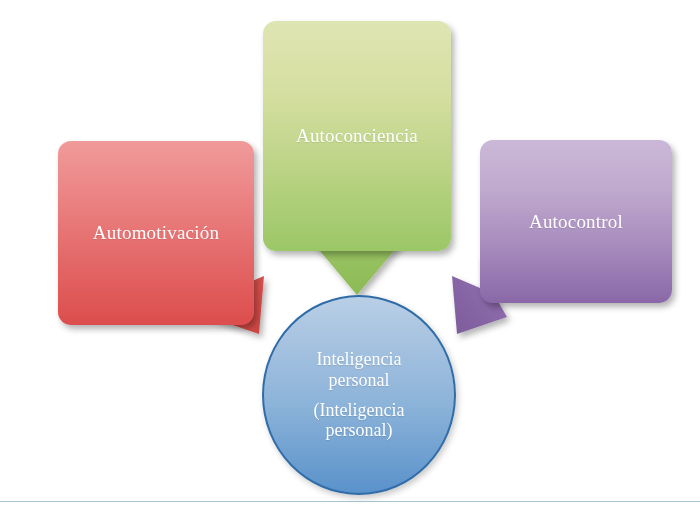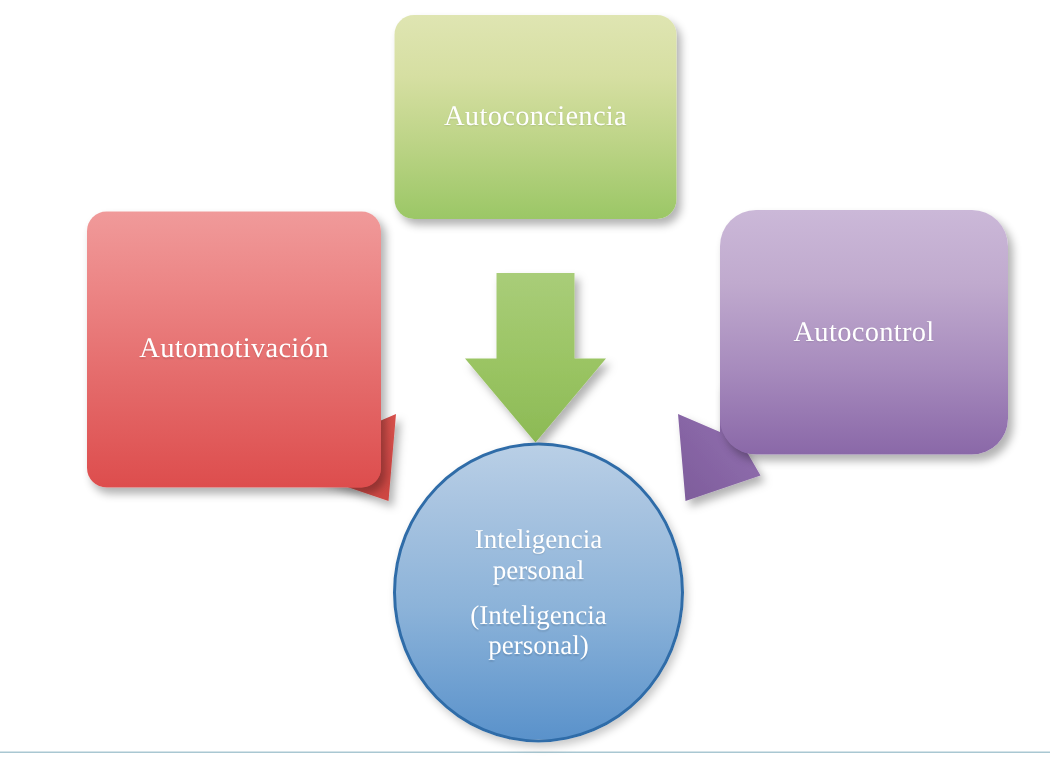--- a/index.html
+++ b/index.html
@@ -44,35 +44,34 @@
     top: 141px;
     width: 196px;
     height: 184px;
     background: linear-gradient(to bottom, #f09a9a 0%, #ec8585 28%, #e46a6a 62%, #dd4d4d 100%);
   }
   #node-automotivacion .label { font-size: 19px; }
 
   
   #node-autoconciencia {
     left: 263px;
-    top: 10px;
+    top: 21px;
     width: 188px;
-    height: 136px;
+    height: 230px;
     background: linear-gradient(to bottom, #dfe5b2 0%, #d6dfa2 30%, #bdd487 62%, #9bc766 100%);
   }
   #node-autoconciencia .label { font-size: 19px; }
 
   
   #node-autocontrol {
     left: 480px;
     top: 140px;
     width: 192px;
     height: 163px;
     background: linear-gradient(to bottom, #cbb8d8 0%, #c0aace 30%, #a78bbd 65%, #8a68a8 100%);
-    border-radius: 24px;
   }
   #node-autocontrol .label { font-size: 19px; }
 
   
   #node-inteligencia {
     position: absolute;
     left: 262px;
     top: 295px;
     width: 194px;
     height: 200px;

